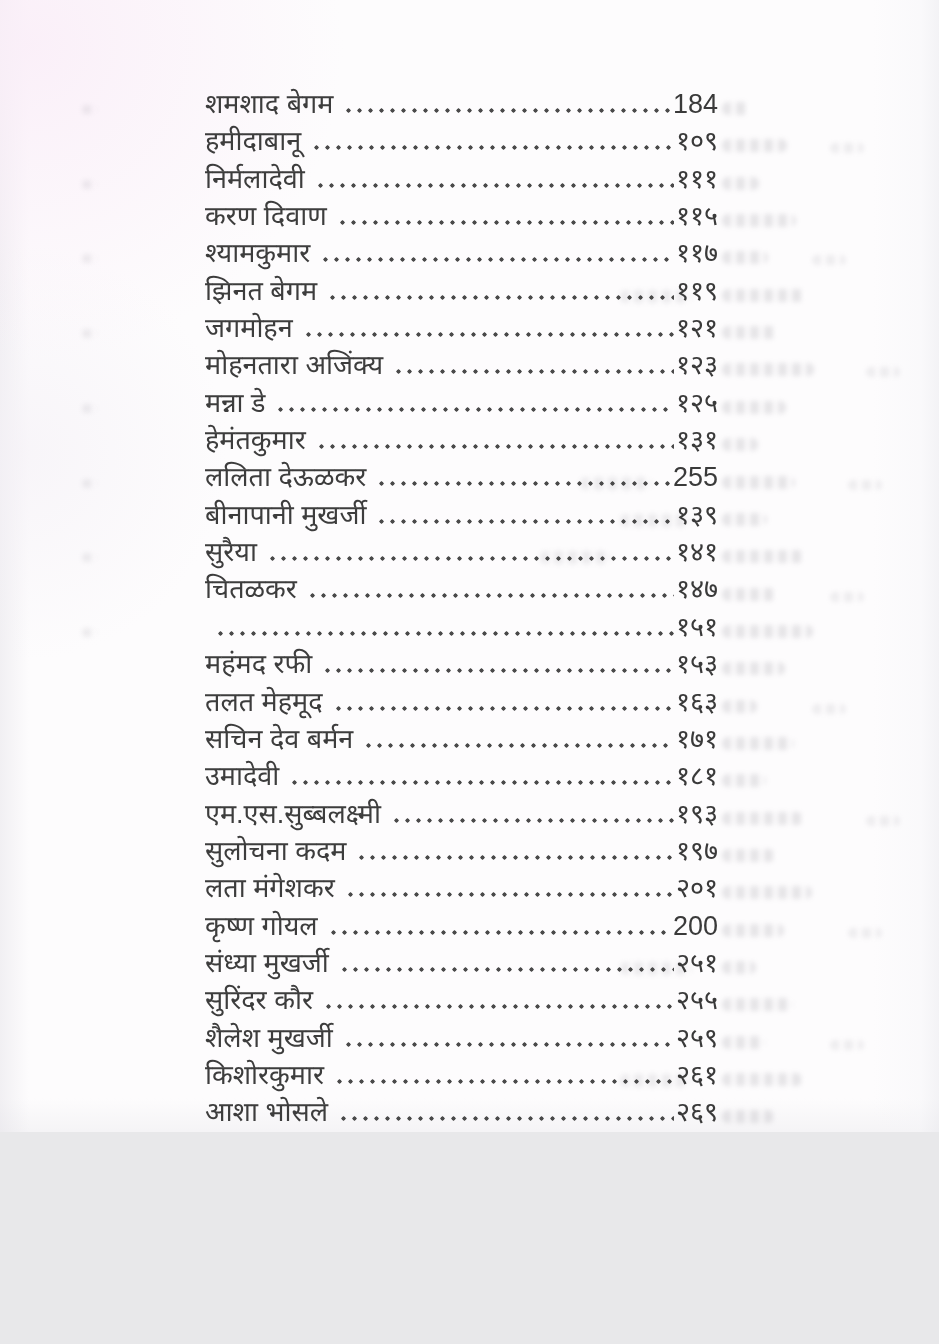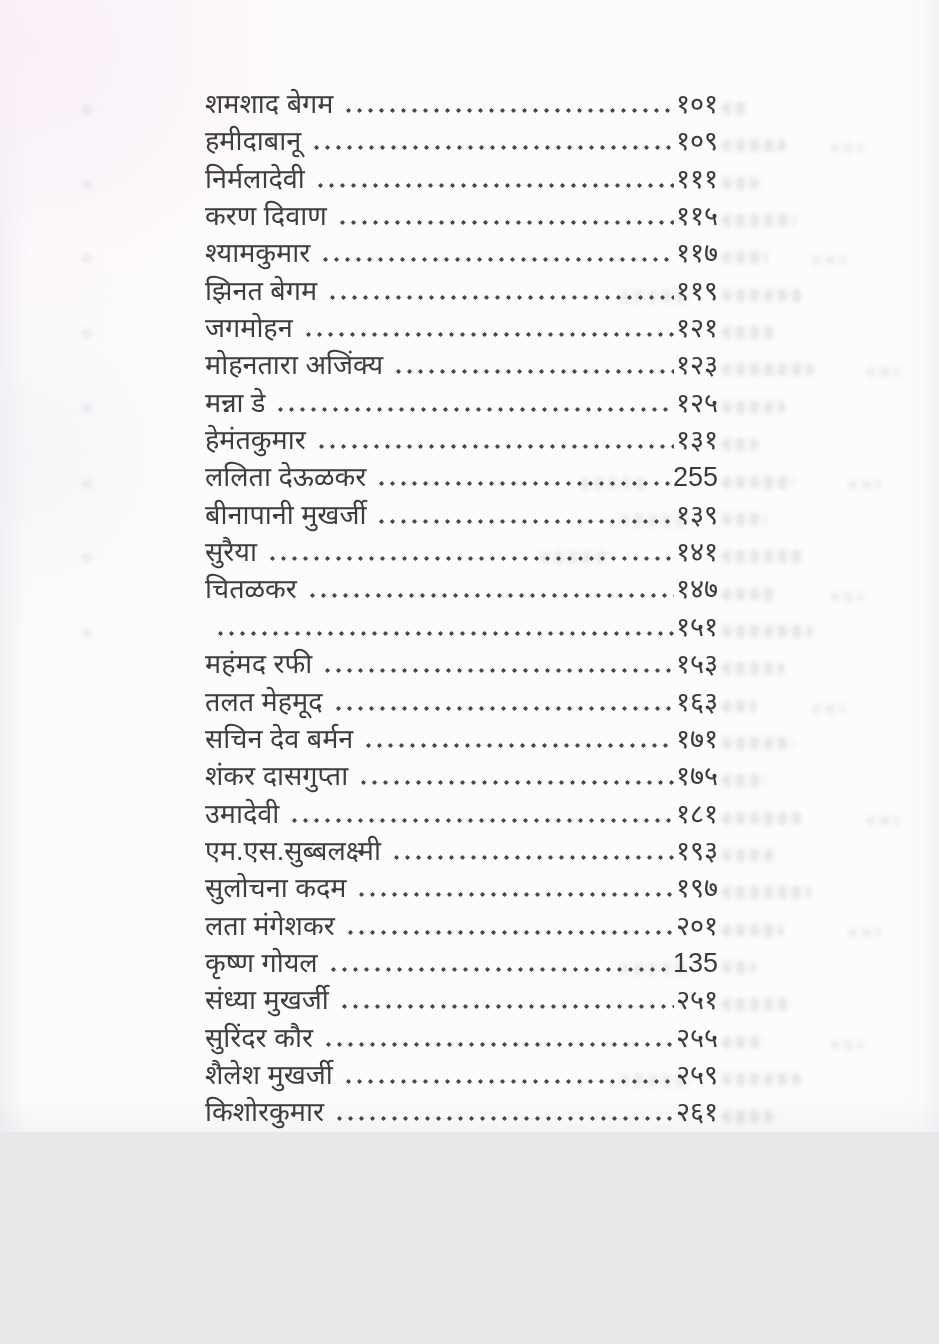--- a/index.html
+++ b/index.html
@@ -113,21 +113,21 @@
       <div class="smudge" style="left: 812px; top: 1151.8px; width: 34px; height: 10px; opacity: 0.28;"></div>
       <div class="smudge" style="left: 722px; top: 1185.15px; width: 61px; height: 13px;"></div>
       <div class="smudge" style="left: 620px; top: 1186.15px; width: 72px; height: 13px; opacity: 0.3;"></div>
       <div class="smudge" style="left: 722px; top: 1222.5px; width: 33px; height: 13px;"></div>
     </div>
 
   <main class="toc">
   <div class="toc-row">
     <span class="name">शमशाद बेगम</span>
     <span class="leader"></span>
-    <span class="pageno">१०१</span>
+    <span class="pageno">184</span>
   </div>
 
   <div class="toc-row">
     <span class="name">हमीदाबानू</span>
     <span class="leader"></span>
     <span class="pageno">१०९</span>
   </div>
 
   <div class="toc-row">
     <span class="name">निर्मलादेवी</span>
@@ -217,25 +217,20 @@
     <span class="leader"></span>
     <span class="pageno">१६३</span>
   </div>
 
   <div class="toc-row">
     <span class="name">सचिन देव बर्मन</span>
     <span class="leader"></span>
     <span class="pageno">१७१</span>
   </div>
 
-  <div class="toc-row">
-    <span class="name">शंकर दासगुप्ता</span>
-    <span class="leader"></span>
-    <span class="pageno">१७५</span>
-  </div>
 
 
   <div class="toc-row">
     <span class="name">उमादेवी</span>
     <span class="leader"></span>
     <span class="pageno">१८१</span>
   </div>
 
 
   <div class="toc-row">
@@ -252,21 +247,21 @@
 
   <div class="toc-row">
     <span class="name">लता मंगेशकर</span>
     <span class="leader"></span>
     <span class="pageno">२०१</span>
   </div>
 
   <div class="toc-row">
     <span class="name">कृष्ण गोयल</span>
     <span class="leader"></span>
-    <span class="pageno">135</span>
+    <span class="pageno">200</span>
   </div>
 
   <div class="toc-row">
     <span class="name">संध्या मुखर्जी</span>
     <span class="leader"></span>
     <span class="pageno">२५१</span>
   </div>
 
   <div class="toc-row">
     <span class="name">सुरिंदर कौर</span>

